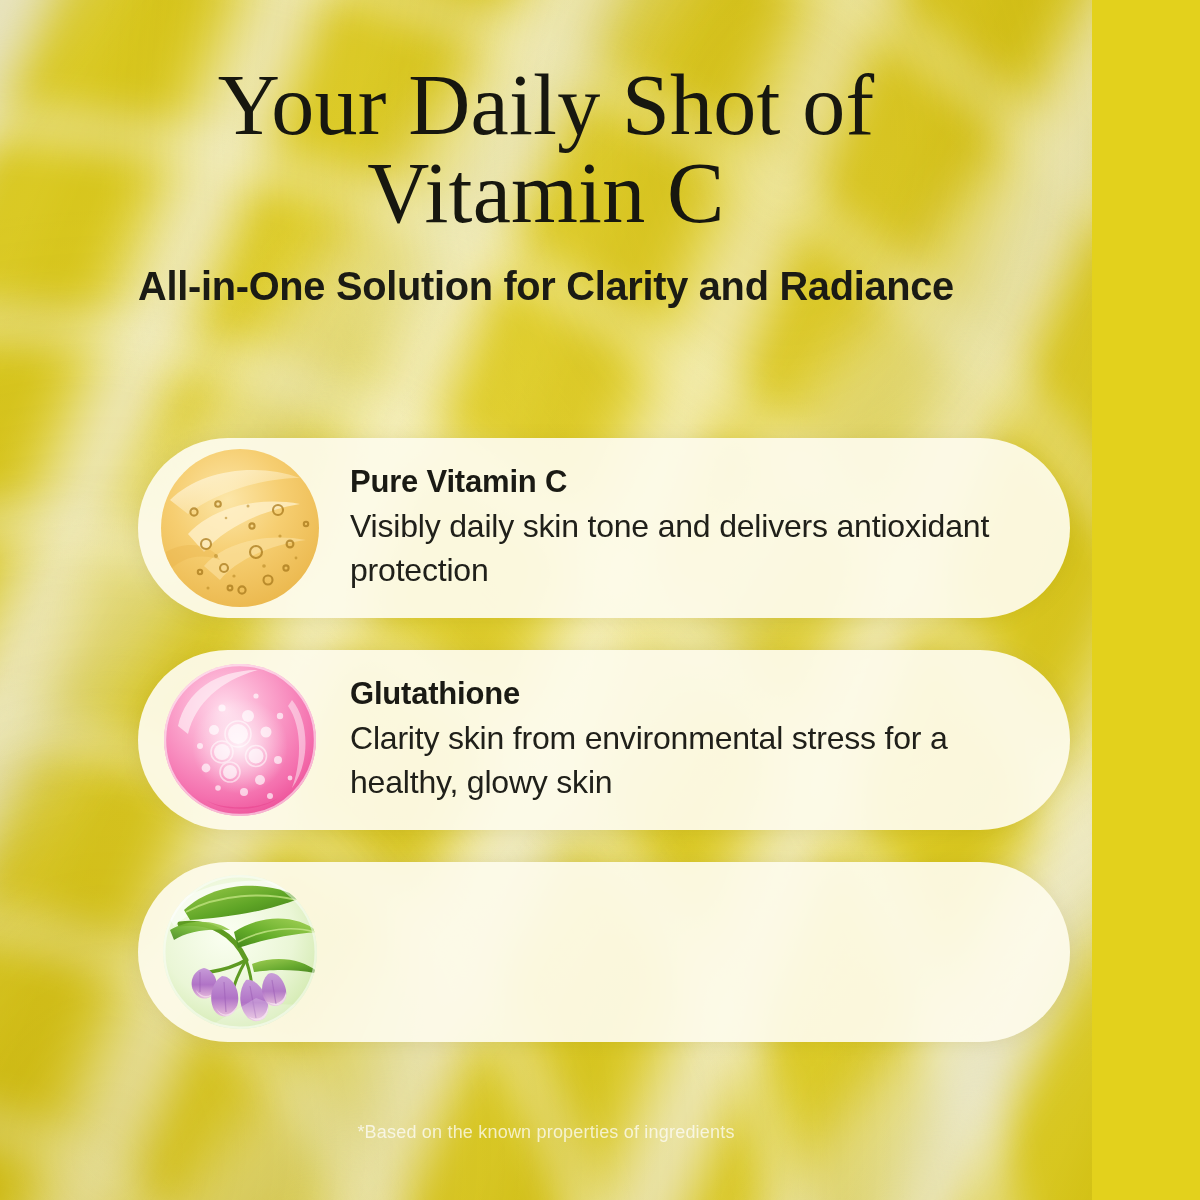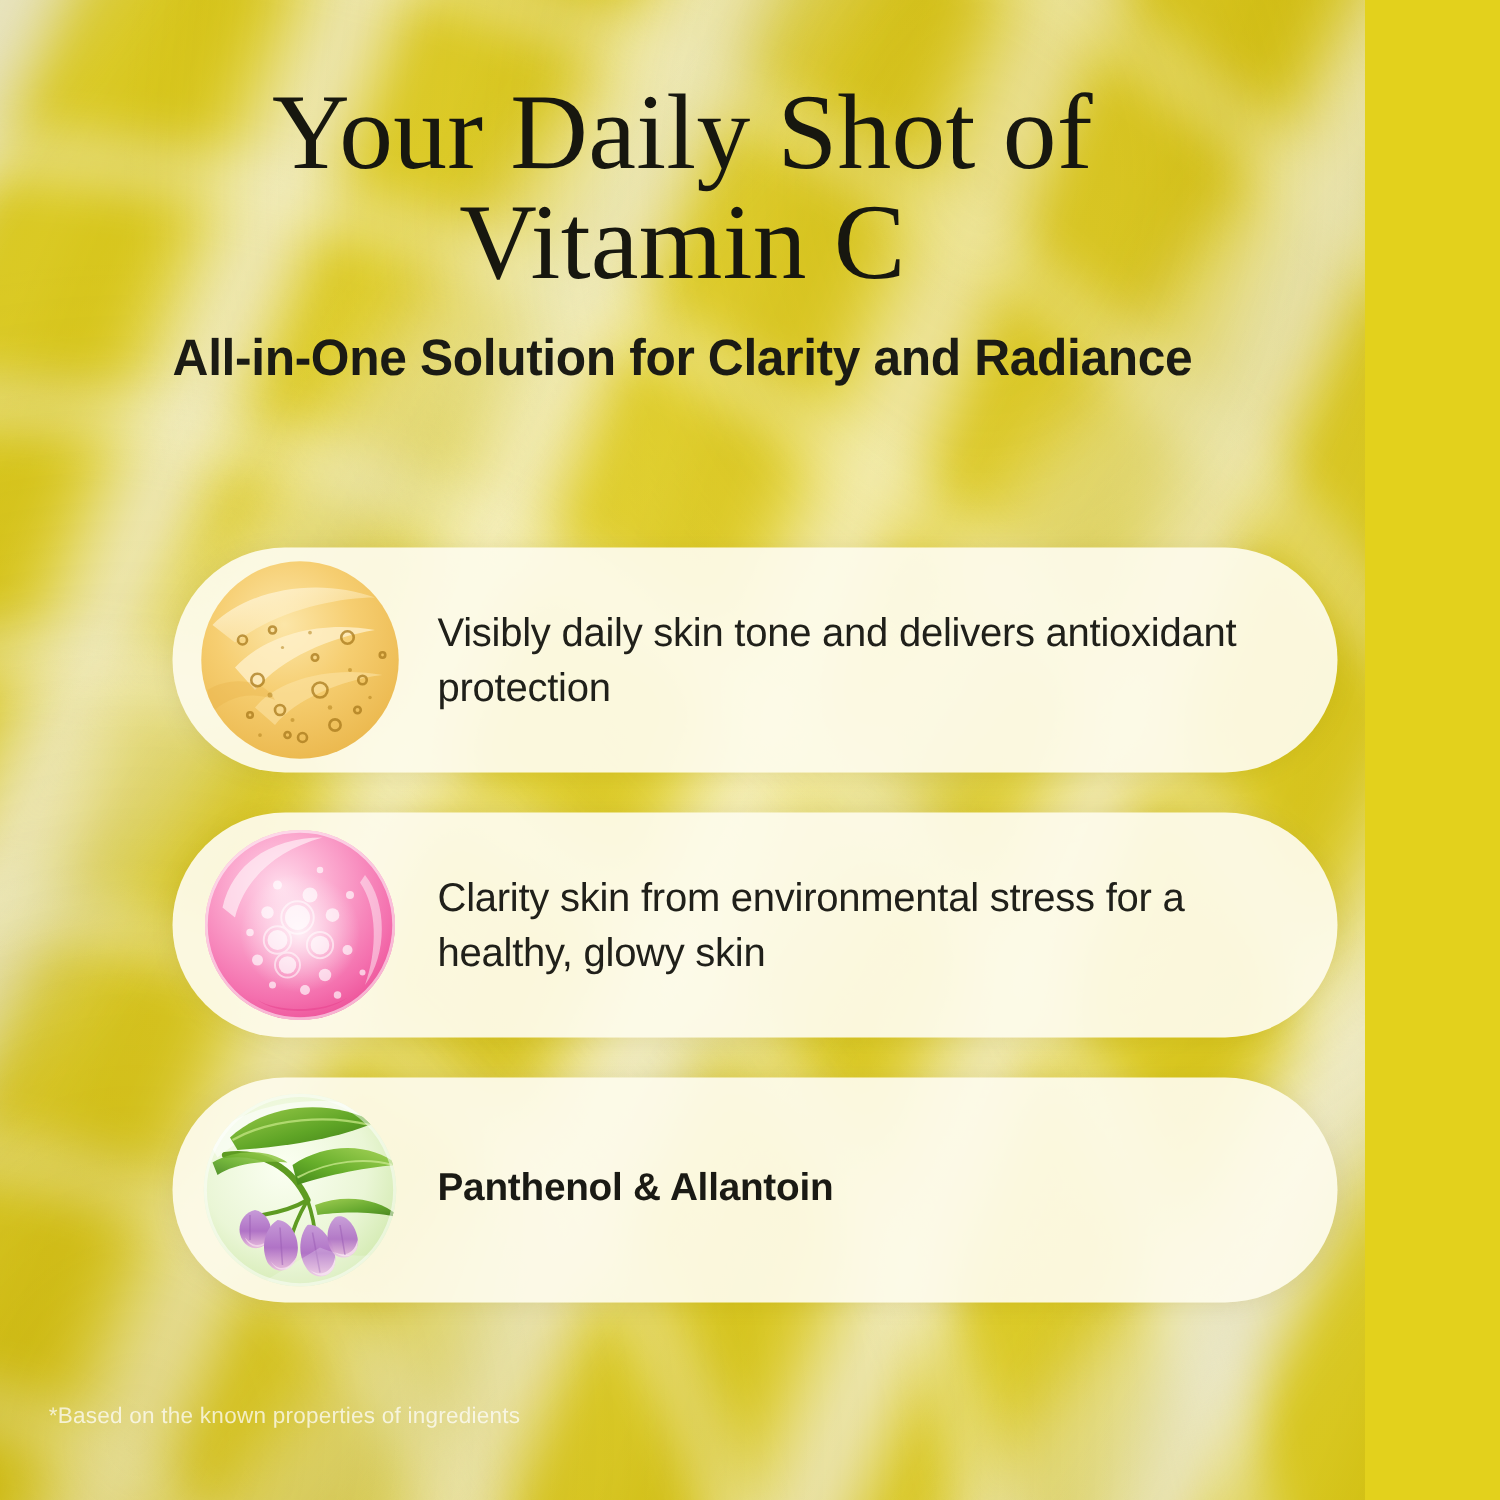--- a/index.html
+++ b/index.html
@@ -94,22 +94,22 @@
     font-size:31px;font-weight:bold;color:#1A1A14;
     letter-spacing:-.2px;margin:0 0 4px 0;line-height:1.18;
   }
   .card-desc{
     font-size:32px;font-weight:400;color:#20201A;
     line-height:1.38;margin:0;letter-spacing:-.2px;
   }
 
   
   .footnote{
-    position:absolute;left:0;right:0;top:1122px;text-align:left;
-    font-size:18px;color:rgba(255,255,255,.72);letter-spacing:.2px;padding-left:39px;
+    position:absolute;left:0;right:0;top:1122px;text-align:center;
+    font-size:18px;color:rgba(255,255,255,.72);letter-spacing:.2px;
   }
 </style>
 </head>
 <body>
 
 <div id="stage">
 
   <div class="bg-base"></div>
   <div class="bg-stripes"></div>
   <div class="bg-curve"></div>
@@ -170,20 +170,21 @@
                 <circle cx="120" cy="88" r="1.6"></circle>
               <circle cx="88" cy="58" r="1.5"></circle>
                 <circle cx="48" cy="140" r="1.5"></circle>
               <circle cx="136" cy="110" r="1.4"></circle>
                 <circle cx="66" cy="70" r="1.3"></circle>
             </g>
           </g>
         </svg>
       </div>
       <div class="card-text">
+        <p class="card-title">Pure Vitamin C</p>
         <p class="card-desc">Visibly daily skin tone and delivers antioxidant protection</p>
       </div>
     </div>
 
     <div class="card">
       <div class="swatch">
         <svg viewBox="0 0 160 160">
           <defs>
             <radialGradient id="pinkA" cx="40%" cy="30%" r="76%">
               <stop offset="0%" stop-color="#FFDCEC"></stop>
@@ -229,20 +230,21 @@
                 <circle cx="62" cy="92" r="11"></circle>
               <circle cx="96" cy="96" r="10.5"></circle>
                 <circle cx="70" cy="112" r="10"></circle>
             </g>
             <path d="M46 140 C62 150 100 150 118 138 C100 152 62 152 46 140 Z" fill="#E83E8C" opacity=".5"></path>
             <circle cx="80" cy="80" r="75" fill="none" stroke="#FFFFFF" stroke-width="2.4" opacity=".55"></circle>
           </g>
         </svg>
       </div>
       <div class="card-text">
+        <p class="card-title">Glutathione</p>
         <p class="card-desc">Clarity skin from environmental stress for a healthy, glowy skin</p>
       </div>
     </div>
 
     <div class="card">
       <div class="swatch">
         <svg viewBox="0 0 160 160">
           <defs>
             <radialGradient id="grnBg" cx="42%" cy="38%" r="74%">
               <stop offset="0%" stop-color="#FBFFF2"></stop>
@@ -299,21 +301,20 @@
                 <path d="M90 114 L96 146"></path>
                   <path d="M112 108 L116 132"></path>
               </g>
             </g>
             <path d="M96 126 C120 136 146 134 160 124 L160 160 L40 160 Z" fill="#FFFFFF" opacity=".22"></path>
             <circle cx="80" cy="80" r="76" fill="none" stroke="#FFFFFF" stroke-width="3" opacity=".5"></circle>
           </g>
         </svg>
       </div>
       <div class="card-text">
-        <p class="card-title">Panthenol &amp; Allantoin</p>
       </div>
     </div>
 
   </div>
 
   <div class="footnote">*Based on the known properties of ingredients</div>
 
 </div>
 
 </body></html>

